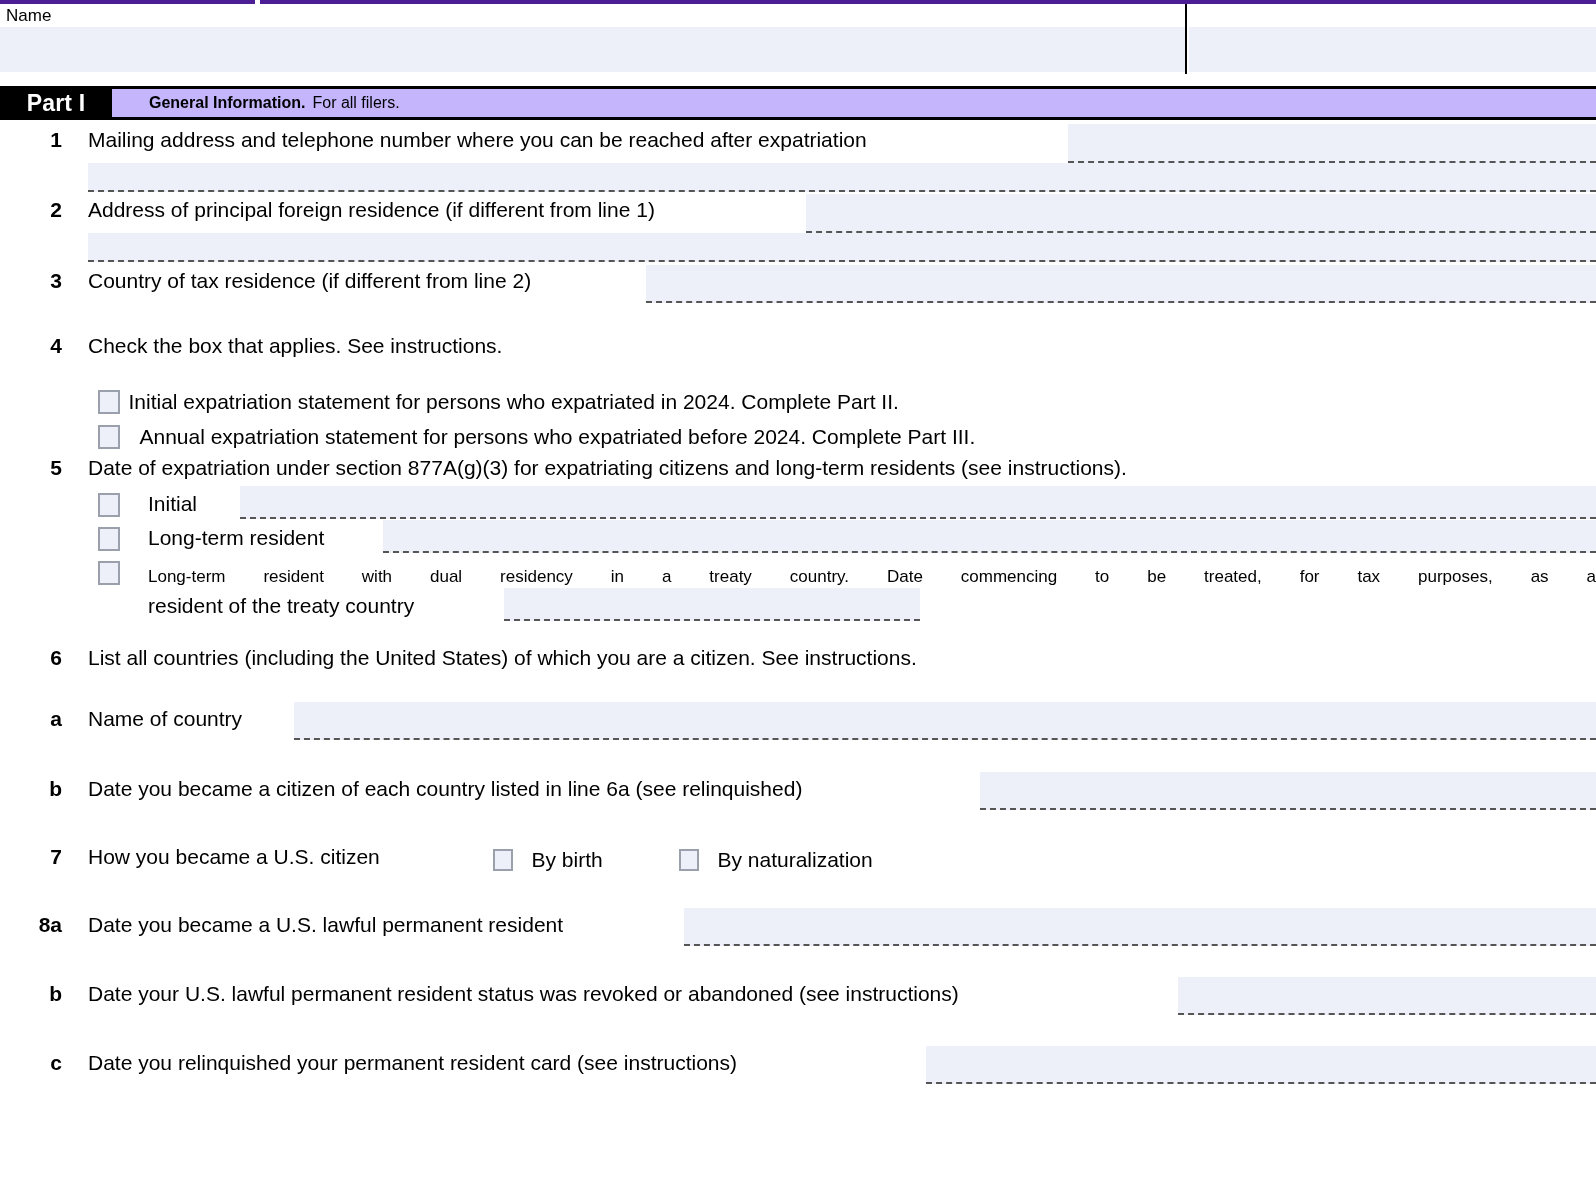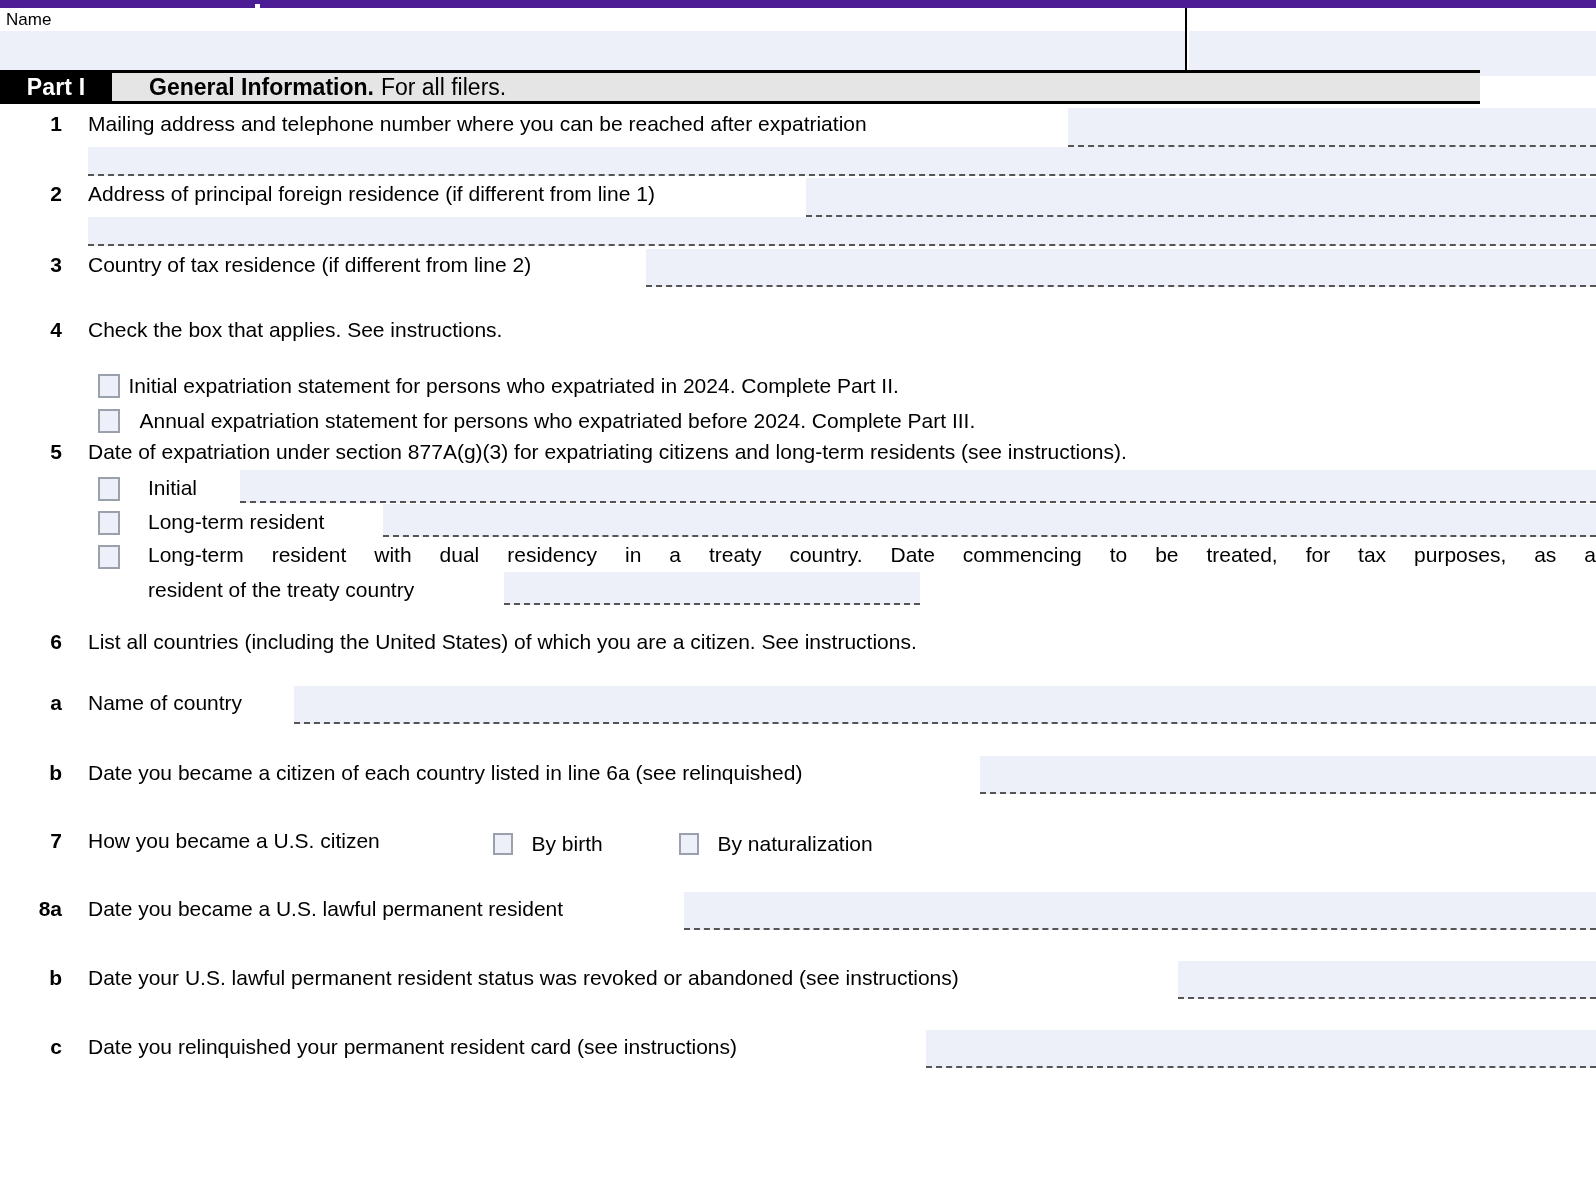--- a/index.html
+++ b/index.html
@@ -12,22 +12,22 @@
     font-family: "Liberation Sans", sans-serif;
     color: #000;
     overflow: hidden;
     position: relative;
   }
 
   
   .hdr {
     position: relative;
     width: 1596px;
-    border-top: 8px solid #4c1d95;
-    height: 70px;
+    border-top: 4px solid #4c1d95;
+    height: 86px;
   }
   .hdr-topgap {
     position: absolute;
     top: -4px; left: 255px;
     width: 5px; height: 4px;
     background: #ffffff;
   }
   .hdr-cell {
     position: absolute;
     top: 0; height: 70px;
@@ -45,44 +45,44 @@
     position: absolute;
     left: 0; right: 0;
     top: 23px; bottom: 2px;
     background: #eef0f9;
   }
   .hdr-id .hdr-field { left: 2px; }
 
   
   .partbar {
     position: relative;
-    width: 1480px;
+    width: 1596px;
     height: 34px;
     border-top: 3px solid #000;
     border-bottom: 3px solid #000;
-    background: #e5e5e5;
+    background: #c4b5fd;
     display: flex;
     align-items: stretch;
   }
   .part-tag {
     background: #000;
     color: #fff;
     width: 112px;
     font-weight: bold;
     font-size: 23px;
     display: flex;
     align-items: center;
     justify-content: center;
     letter-spacing: .2px;
   }
   .part-title {
     display: flex;
     align-items: center;
     padding-left: 37px;
-    font-size: 23px;
+    font-size: 16px;
     white-space: nowrap;
   }
   .part-title b { font-weight: bold; }
   .part-title span { font-weight: normal; }
 
   
   .body { position: relative; width: 1596px; }
 
   .row {
     position: relative;
@@ -120,21 +120,22 @@
     display: inline-block;
     width: 20px; height: 22px;
     border: 2px solid #9aa0ac;
     background: #eef0f9;
     vertical-align: -4px;
   }
 
   .just {
     text-align: justify;
     text-align-last: justify;
-    font-size: 21px;
+    font-size: 17px;
+    margin-top: 8px;
   }
 </style>
 </head>
 <body>
 
 <div class="hdr">
   <div class="hdr-topgap"></div>
 
   <div class="hdr-cell hdr-name">
     <div class="hdr-label">Name</div>

